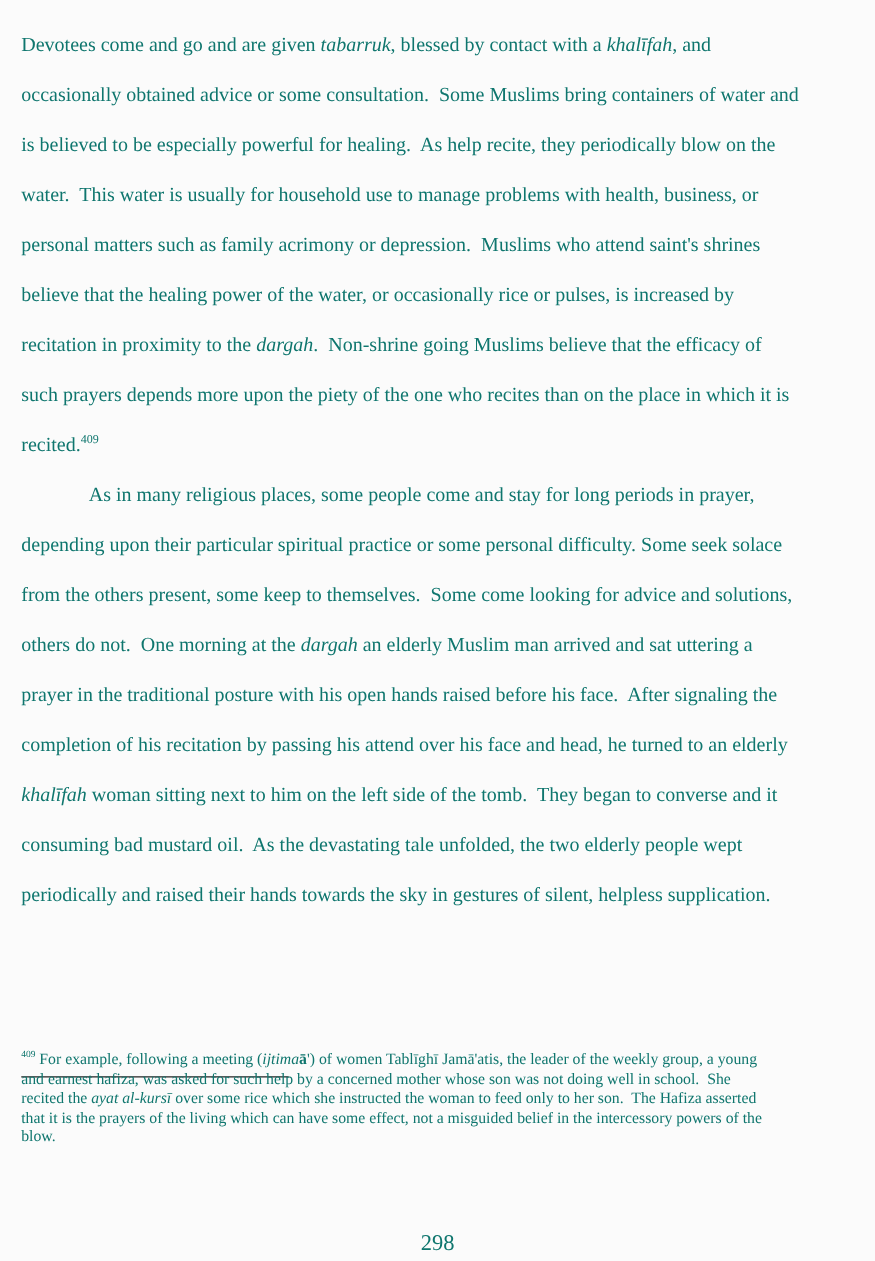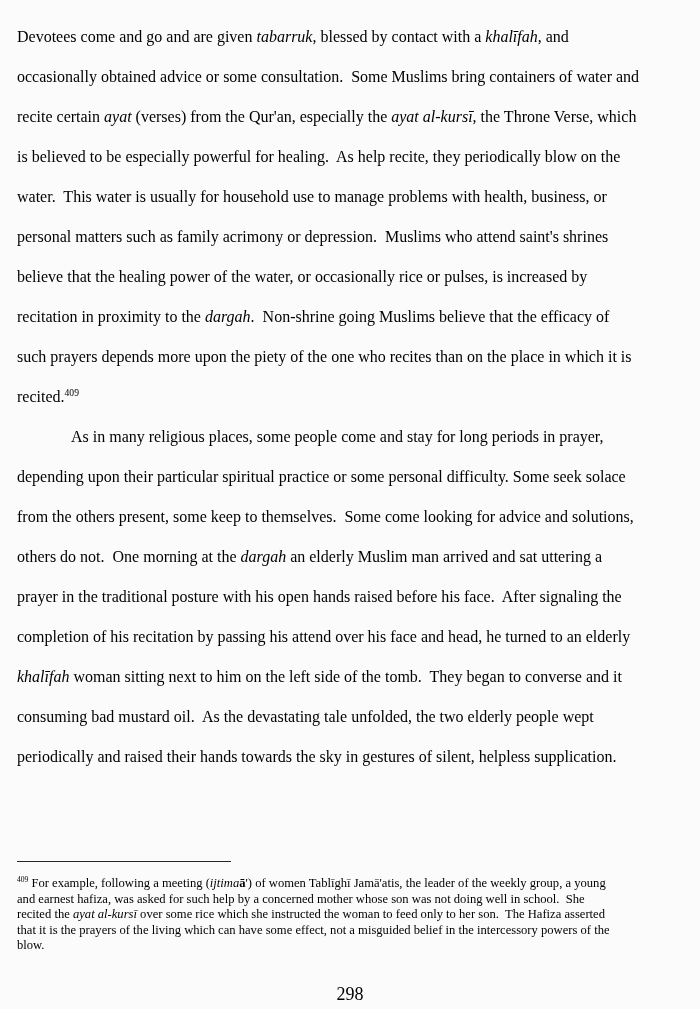--- a/index.html
+++ b/index.html
@@ -41,21 +41,21 @@
     position: absolute;
     left: 17px;
     top: 861px;
     width: 214px;
     height: 1px;
     background: #262626;
   }
   .footnote {
     position: absolute;
     left: 17px;
-    top: 876px;
+    top: 840px;
     width: 676px;
     font-size: 12.6px;
   }
   .fline {
     height: 15.5px;
     line-height: 15.5px;
     white-space: pre;
   }
 
   .page-number {
@@ -63,26 +63,25 @@
     left: 0;
     top: 984px;
     width: 100%;
     text-align: center;
     font-size: 18px;
   }
 </style>
 </head>
 <body>
 
-<div class="page" style="background: rgb(251, 251, 251); color: #000000;">
+<div class="page" style="background: rgb(251, 251, 251); color: #0f766e;">
 
   <div class="body-text">
       <div class="line"><span>Devotees come and go and are given </span><span class="i">tabarruk</span><span>, blessed by contact with a </span><span class="i">khalīfah</span><span>, and</span></div>
       <div class="line"><span>occasionally obtained advice or some consultation.  Some Muslims bring containers of water and</span></div>
-      <div class="line"><span>recite certain </span><span class="i">ayat</span><span> (verses) from the Qur'an, especially the </span><span class="i">ayat al-kursī</span><span>, the Throne Verse, which</span></div>
       <div class="line"><span>is believed to be especially powerful for healing.  As help recite, they periodically blow on the</span></div>
       <div class="line"><span>water.  This water is usually for household use to manage problems with health, business, or</span></div>
       <div class="line"><span>personal matters such as family acrimony or depression.  Muslims who attend saint's shrines</span></div>
       <div class="line"><span>believe that the healing power of the water, or occasionally rice or pulses, is increased by</span></div>
       <div class="line"><span>recitation in proximity to the </span><span class="i">dargah</span><span>.  Non-shrine going Muslims believe that the efficacy of</span></div>
       <div class="line"><span>such prayers depends more upon the piety of the one who recites than on the place in which it is</span></div>
       <div class="line"><span>recited.</span><sup>409</sup></div>
       <div class="line" style="padding-left: 54px;"><span>As in many religious places, some people come and stay for long periods in prayer,</span></div>
       <div class="line"><span>depending upon their particular spiritual practice or some personal difficulty. Some seek solace</span></div>
       <div class="line"><span>from the others present, some keep to themselves.  Some come looking for advice and solutions,</span></div>

